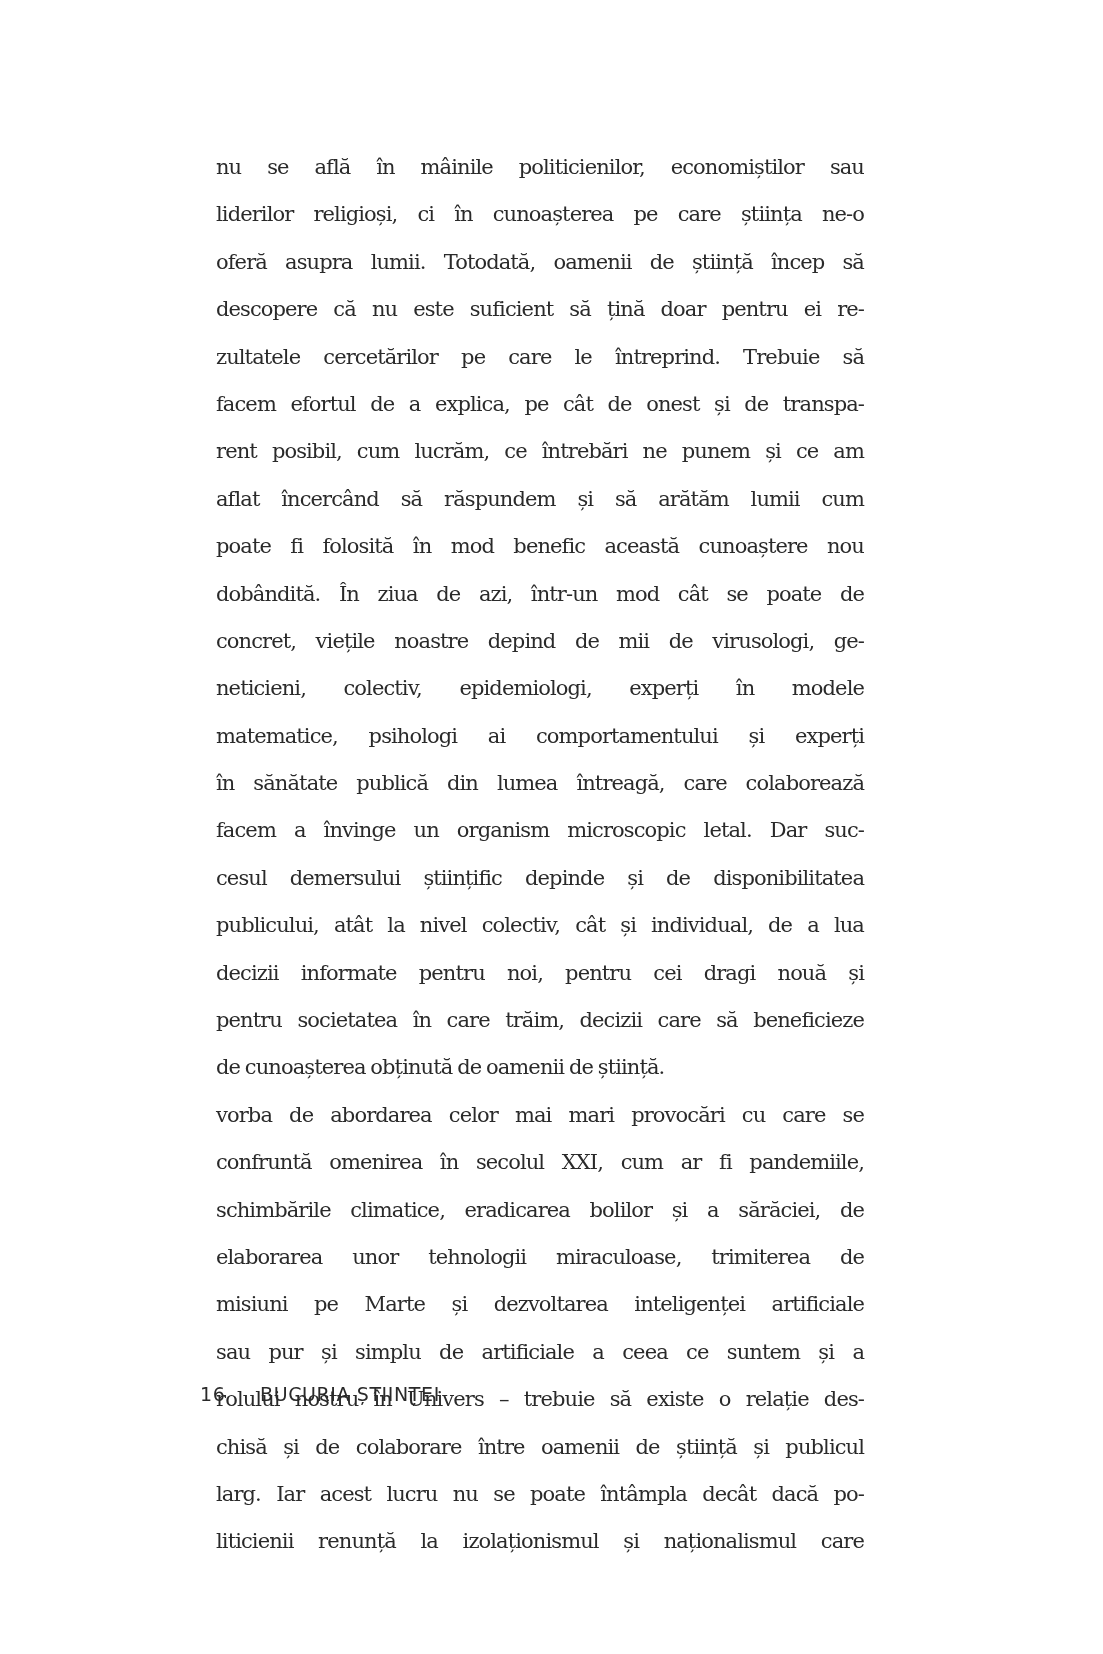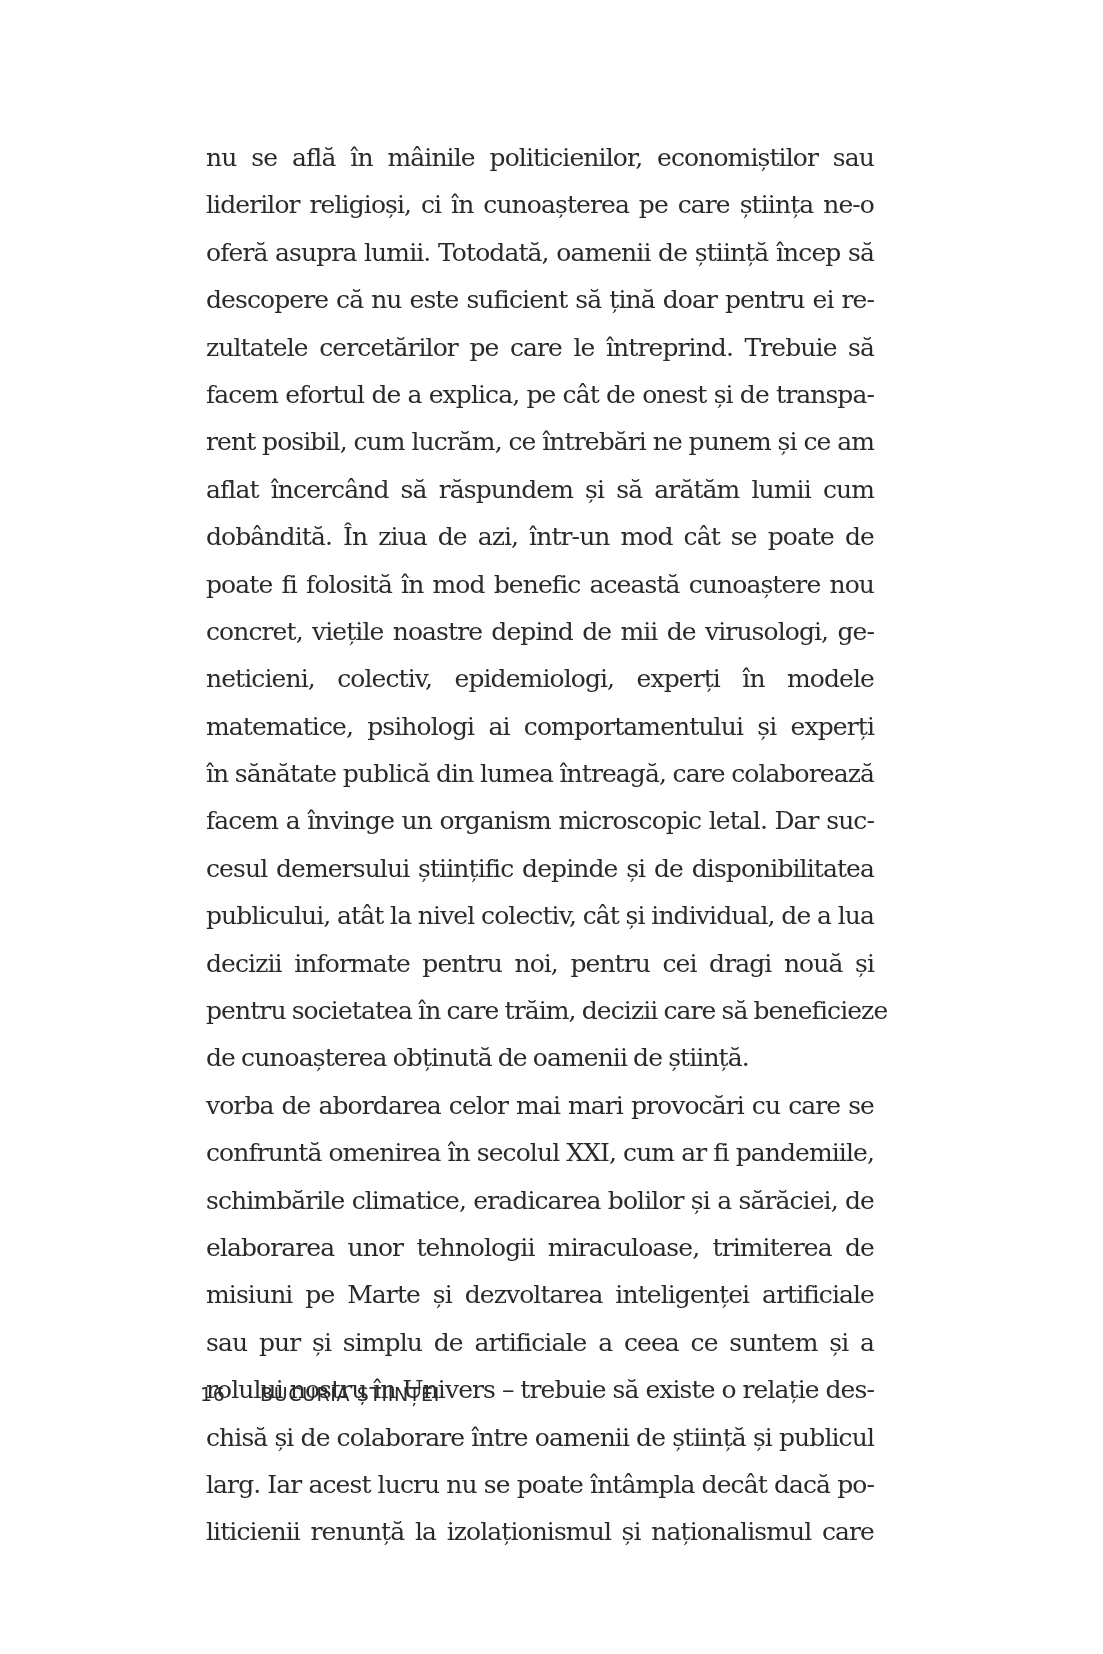--- a/index.html
+++ b/index.html
@@ -15,26 +15,26 @@
       color: #2a2a2a;
     }
     .page {
       position: absolute;
       left: 200px;
       top: 128px;
       width: 680px;
     }
     .body-text {
       font-family: "DejaVu Serif", "Liberation Serif", serif;
-      font-size: 25px;
+      font-size: 21px;
       line-height: 47.4px;
       letter-spacing: -0.9px;
       word-spacing: -1px;
       text-align: justify;
-      margin: 6px;
+      margin: 16px;
     }
     .line {
       display: block;
       white-space: nowrap;
       text-align: justify;
       text-align-last: justify;
       height: 47.4px;
     }
     .line.last {
       text-align-last: left;
@@ -65,22 +65,22 @@
 
     <div>
       <span class="line">nu se află în mâinile politicienilor, economiștilor sau</span>
       <span class="line">liderilor religioși, ci în cunoașterea pe care știința ne-o</span>
       <span class="line">oferă asupra lumii. Totodată, oamenii de știință încep să</span>
       <span class="line">descopere că nu este suficient să țină doar pentru ei re-</span>
       <span class="line">zultatele cercetărilor pe care le întreprind. Trebuie să</span>
       <span class="line">facem efortul de a explica, pe cât de onest și de transpa-</span>
       <span class="line">rent posibil, cum lucrăm, ce întrebări ne punem și ce am</span>
       <span class="line">aflat încercând să răspundem și să arătăm lumii cum</span>
+      <span class="line">poate fi folosită în mod benefic această cunoaștere nou</span>
       <span class="line">dobândită. În ziua de azi, într-un mod cât se poate de</span>
-      <span class="line">poate fi folosită în mod benefic această cunoaștere nou</span>
       <span class="line">concret, viețile noastre depind de mii de virusologi, ge-</span>
       <span class="line">neticieni, colectiv, epidemiologi, experți în modele</span>
       <span class="line">matematice, psihologi ai comportamentului și experți</span>
       <span class="line">în sănătate publică din lumea întreagă, care colaborează</span>
       <span class="line">facem a învinge un organism microscopic letal. Dar suc-</span>
       <span class="line">cesul demersului științific depinde și de disponibilitatea</span>
       <span class="line">publicului, atât la nivel colectiv, cât și individual, de a lua</span>
       <span class="line">decizii informate pentru noi, pentru cei dragi nouă și</span>
       <span class="line">pentru societatea în care trăim, decizii care să beneficieze</span>
       <span class="line last">de cunoașterea obținută de oamenii de știință.</span>

